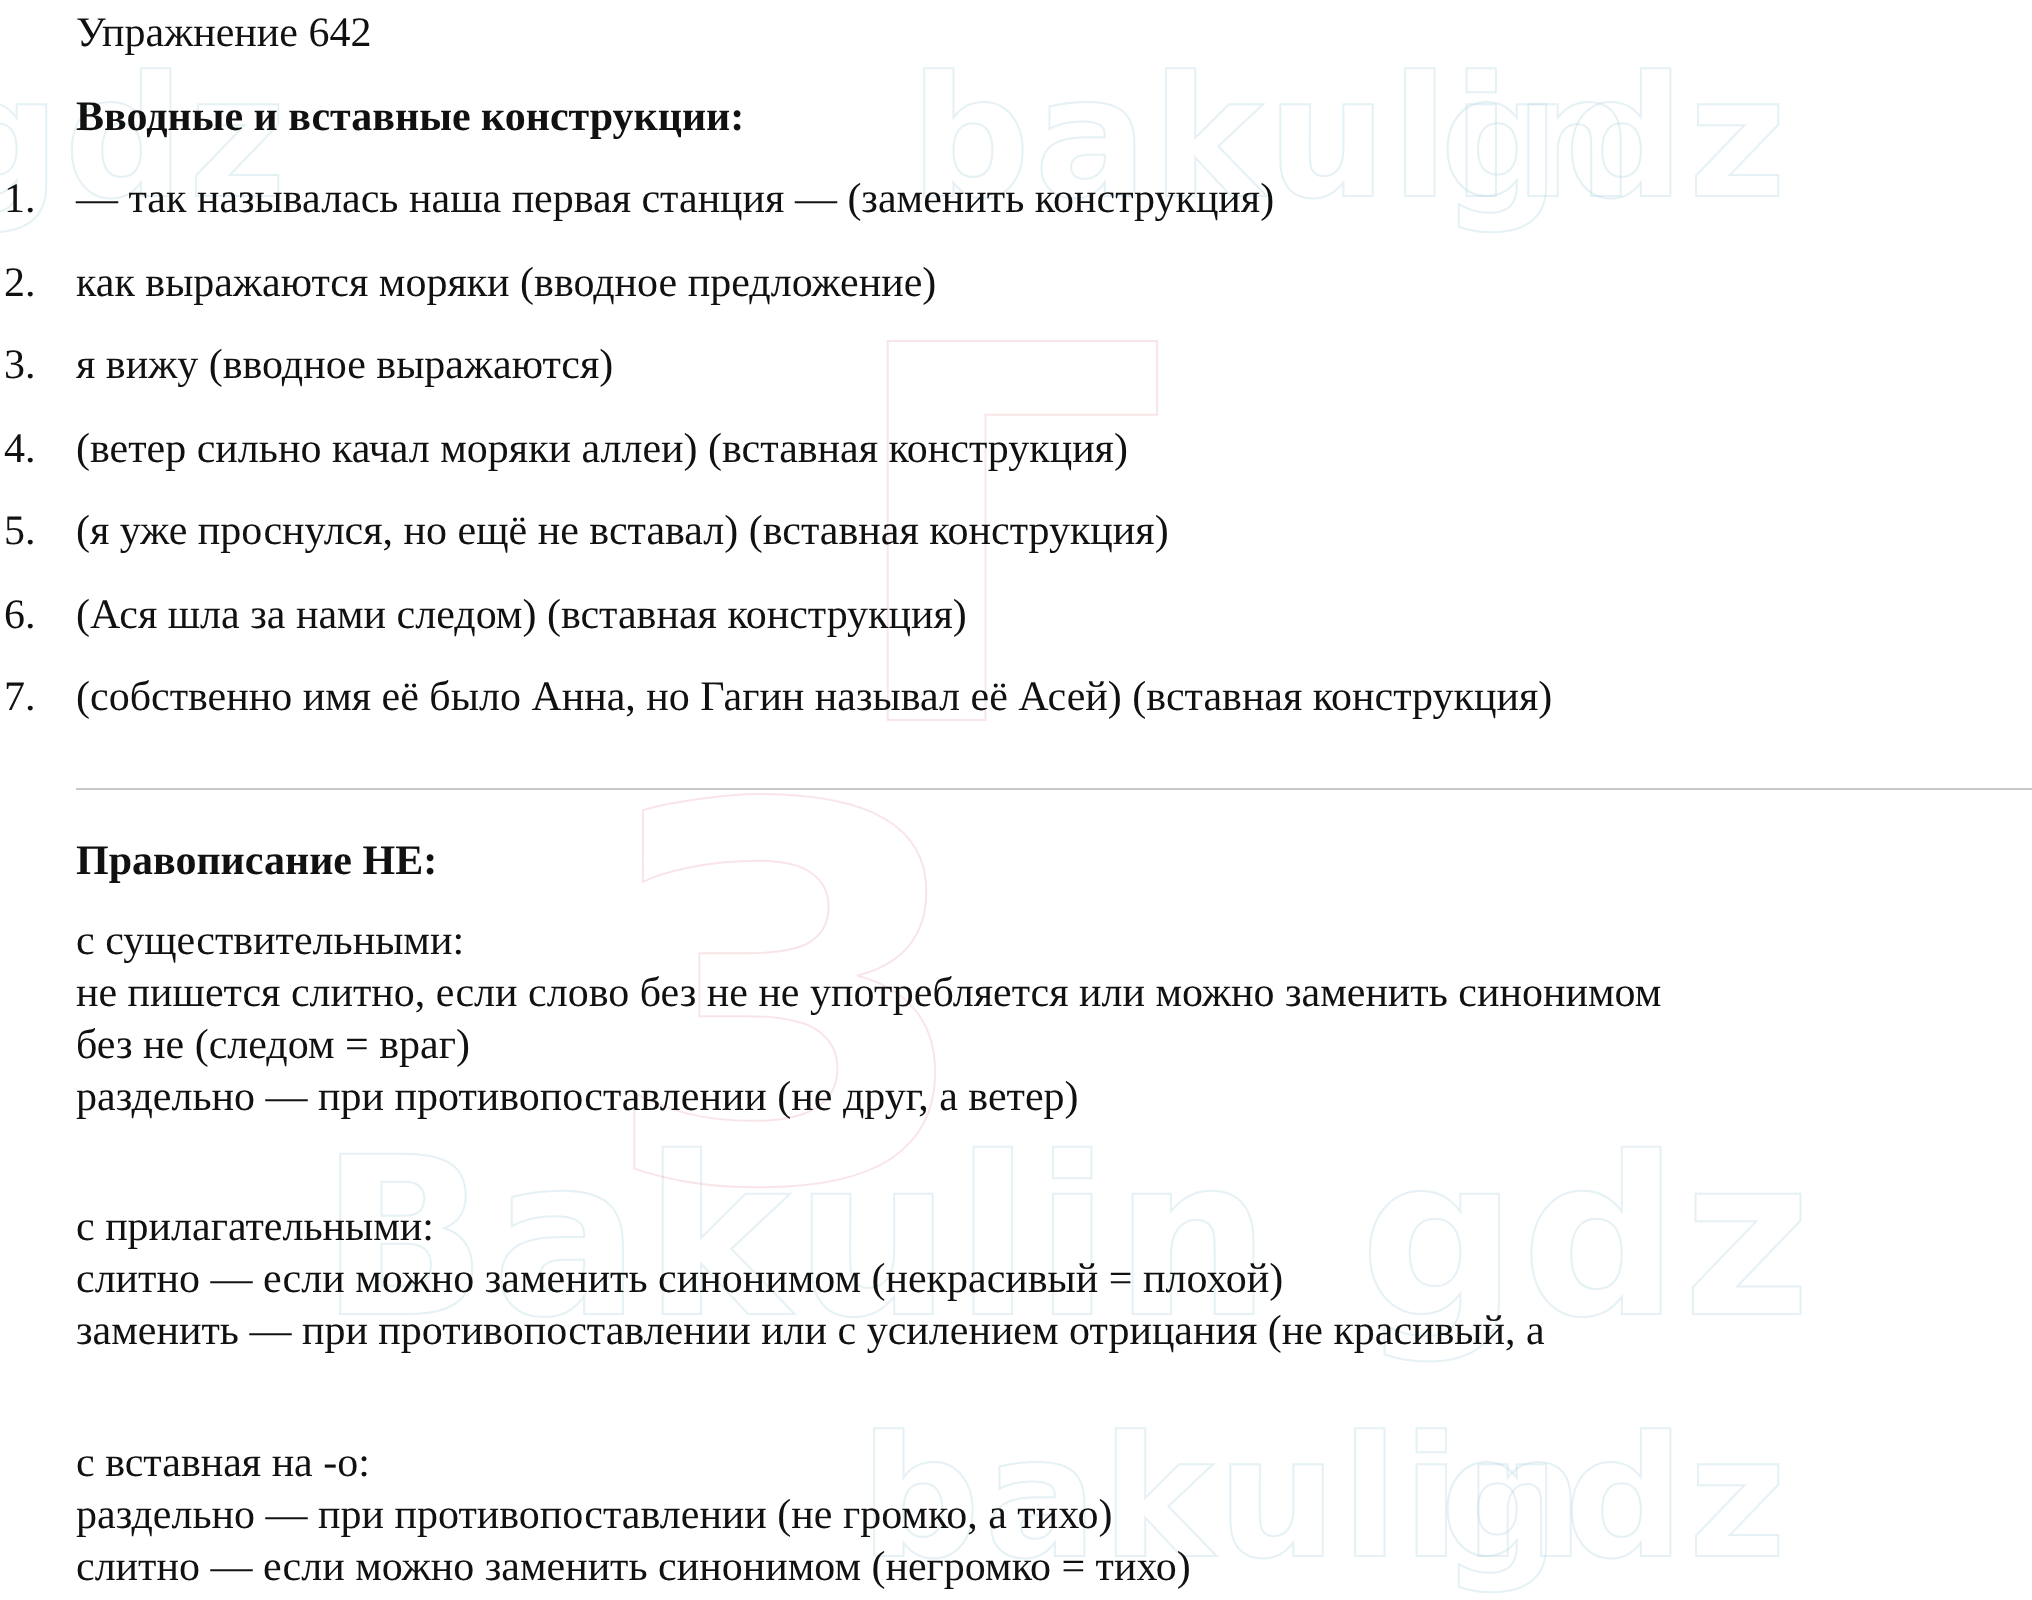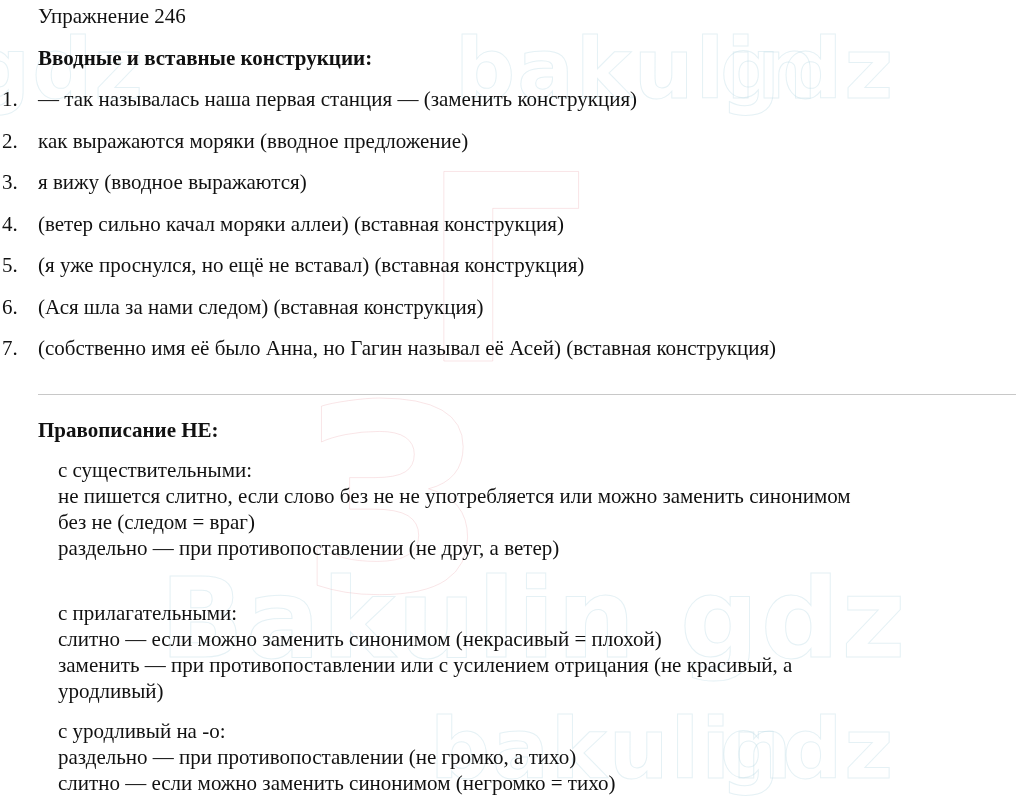--- a/index.html
+++ b/index.html
@@ -83,39 +83,38 @@
     }
     .rule-block {
       position: absolute;
       left: 38px;
       width: 970px;
       font-size: 21px;
       line-height: 26px;
     }
     .rule-line {
       display: block;
-      margin-left: 20px;
     }
   </style>
 </head>
 <body>
 
 <div class="watermark" style="left:455px; top:20px; font-size:84px;">bakulin</div>
 <div class="watermark" style="left:720px; top:20px; font-size:84px;">gdz</div>
 <div class="watermark" style="left:-30px; top:20px; font-size:84px;">gdz</div>
 <div class="watermark" style="left:160px; top:555px; font-size:110px;">Bakulin</div>
 <div class="watermark" style="left:680px; top:555px; font-size:110px;">gdz</div>
 <div class="watermark" style="left:430px; top:700px; font-size:84px;">bakulin</div>
 <div class="watermark" style="left:720px; top:700px; font-size:84px;">gdz</div>
 <div class="watermark wm-pink" style="left:420px; top:120px; font-size:260px;">Г</div>
 <div class="watermark wm-pink" style="left:300px; top:350px; font-size:260px;">З</div>
 
 <div class="page">
 
-  <div class="exercise-title">Упражнение 246</div>
+  <div class="exercise-title">Упражнение 642</div>
 
   <div class="section-heading" style="top:45px;">Вводные и вставные конструкции:</div>
 
   <ol class="list">
     <li class="list-item">
       <span class="item-num">1.</span>
       <span class="item-text">— так называлась наша первая станция — (заменить конструкция)</span>
     </li>
     <li class="list-item">
       <span class="item-num">2.</span>
@@ -151,22 +150,21 @@
     <span class="rule-line">с существительными:</span>
     <span class="rule-line">не пишется слитно, если слово без не не употребляется или можно заменить синонимом</span>
     <span class="rule-line">без не (следом = враг)</span>
     <span class="rule-line">раздельно — при противопоставлении (не друг, а ветер)</span>
   </div>
 
   <div class="rule-block" style="top:600px;">
     <span class="rule-line">с прилагательными:</span>
     <span class="rule-line">слитно — если можно заменить синонимом (некрасивый = плохой)</span>
     <span class="rule-line">заменить — при противопоставлении или с усилением отрицания (не красивый, а</span>
-    <span class="rule-line">уродливый)</span>
   </div>
 
   <div class="rule-block" style="top:718px;">
-    <span class="rule-line">с уродливый на -о:</span>
+    <span class="rule-line">с вставная на -о:</span>
     <span class="rule-line">раздельно — при противопоставлении (не громко, а тихо)</span>
     <span class="rule-line">слитно — если можно заменить синонимом (негромко = тихо)</span>
   </div>
 
 </div>
 
 </body></html>

